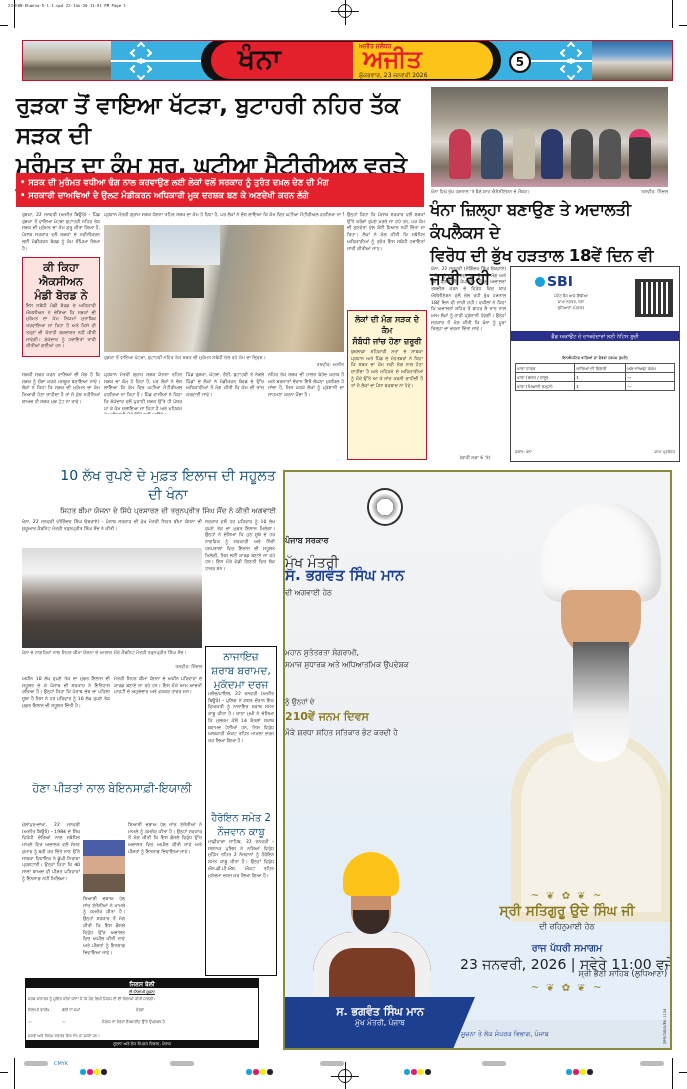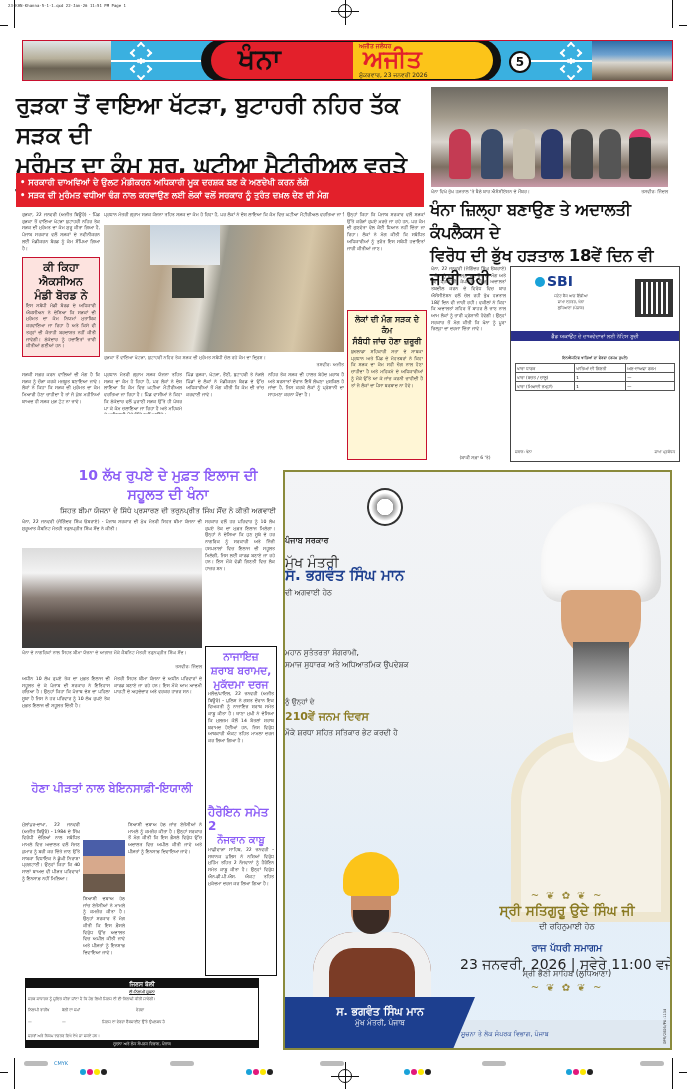--- a/index.html
+++ b/index.html
@@ -46,21 +46,21 @@
      background: linear-gradient(180deg,#dcdcdc 0%,#f3f3f3 25%,#8a7e76 50%,#4a3f3a 75%,#3a3a3a 100%); }
 
   .caption { font-size: 4.6px; color: #333; line-height: 6.5px; }
   .col-text { font-size: 4.6px; line-height: 6.7px; color: #222; text-align: justify; overflow: hidden; }
 
   .boxed { border: 1px solid #c8102e; background: #fde3df; padding: 3px; }
   .box-title { font-size: 13px; font-weight: bold; color: #111; text-align: center; line-height: 17px; }
   .box-yellow { border: 1px solid #c8102e; background: #fff6d6; padding: 3px; }
 
   .h2 { font-size: 17.5px; font-weight: bold; color: #111; line-height: 23px; letter-spacing: -0.3px; }
-  .h3 { font-size: 15px; font-weight: bold; color: #8b5cf6; line-height: 20px; }
+  .h3 { font-size: 15px; font-weight: normal; color: #0c4a6e; line-height: 20px; }
   .subhead { font-size: 8px; color: #222; }
 
   
   .sbi { left: 510px; top: 266px; width: 170px; height: 196px; border: 1px solid #444; background: #fff; }
   .sbi-logo { left: 24px; top: 6px; font-size: 14px; font-weight: bold; color: #1a3c8f; }
   .sbi-logo::before { content: ""; display: inline-block; width: 10px; height: 10px; border-radius: 50%; background: #19a2d9; margin-right: 2px; vertical-align: -1px; }
   .qr { right: 6px; top: 12px; width: 38px; height: 38px; background:
       repeating-linear-gradient(90deg,#111 0 3px,#fff 3px 5px), #111; opacity: .85; border: 3px solid #111; }
   .sbi-bar { left: 0; top: 64px; width: 168px; height: 10px; background: #2a2f8a; color: #fff; font-size: 5.2px; text-align: center; line-height: 10px; }
   .sbi-table { left: 4px; top: 96px; width: 160px; border-collapse: collapse; font-size: 4.2px; }
@@ -127,22 +127,22 @@
   <div class="abs mh-ajit">ਅਜੀਤ</div>
   <div class="abs mh-date">ਸ਼ੁੱਕਰਵਾਰ, 23 ਜਨਵਰੀ 2026</div>
   <div class="abs mh-page">5</div>
 </div>
 
 <div class="abs h-main">
   <div>ਰੁੜਕਾ ਤੋਂ ਵਾਇਆ ਖੱਟੜਾ, ਬੁਟਾਹਰੀ ਨਹਿਰ ਤੱਕ ਸੜਕ ਦੀ</div>
   <div>ਮੁਰੰਮਤ ਦਾ ਕੰਮ ਸ਼ੁਰੂ, ਘਟੀਆ ਮੈਟੀਰੀਅਲ ਵਰਤੇ ਜਾਣ ਦਾ ਖ਼ਦਸ਼ਾ</div>
 </div>
 <div class="abs redbar">
+  <div>• ਸੜਕ ਦੀ ਮੁਰੰਮਤ ਵਧੀਆ ਢੰਗ ਨਾਲ ਕਰਵਾਉਣ ਲਈ ਲੋਕਾਂ ਵਲੋਂ ਸਰਕਾਰ ਨੂੰ ਤੁਰੰਤ ਦਖ਼ਲ ਦੇਣ ਦੀ ਮੰਗ</div>
   <div>• ਸਰਕਾਰੀ ਦਾਅਵਿਆਂ ਦੇ ਉਲਟ ਮੰਡੀਕਰਨ ਅਧਿਕਾਰੀ ਮੂਕ ਦਰਸ਼ਕ ਬਣ ਕੇ ਅਣਦੇਖੀ ਕਰਨ ਲੱਗੇ</div>
-  <div>• ਸੜਕ ਦੀ ਮੁਰੰਮਤ ਵਧੀਆ ਢੰਗ ਨਾਲ ਕਰਵਾਉਣ ਲਈ ਲੋਕਾਂ ਵਲੋਂ ਸਰਕਾਰ ਨੂੰ ਤੁਰੰਤ ਦਖ਼ਲ ਦੇਣ ਦੀ ਮੰਗ</div>
 </div>
 
 <div class="abs col-text" style="left:22px;top:212px;width:78px;height:40px">ਰੁੜਕਾ, 22 ਜਨਵਰੀ (ਅਜੀਤ ਬਿਊਰੋ) - ਪਿੰਡ ਰੁੜਕਾ ਤੋਂ ਵਾਇਆ ਖੱਟੜਾ ਬੁਟਾਹਰੀ ਨਹਿਰ ਤੱਕ ਸੜਕ ਦੀ ਮੁਰੰਮਤ ਦਾ ਕੰਮ ਸ਼ੁਰੂ ਕੀਤਾ ਗਿਆ ਹੈ, ਪੰਜਾਬ ਸਰਕਾਰ ਵਲੋਂ ਸੜਕਾਂ ਦੇ ਨਵੀਨੀਕਰਨ ਲਈ ਮੰਡੀਕਰਨ ਬੋਰਡ ਨੂੰ ਕੰਮ ਸੌਂਪਿਆ ਗਿਆ ਹੈ।</div>
 <div class="abs col-text" style="left:104px;top:212px;width:240px;height:10px;white-space:nowrap">ਪ੍ਰਧਾਨ ਮੰਤਰੀ ਗ੍ਰਾਮ ਸੜਕ ਯੋਜਨਾ ਤਹਿਤ ਸੜਕ ਦਾ ਕੰਮ ਹੋ ਰਿਹਾ ਹੈ, ਪਰ ਲੋਕਾਂ ਨੇ ਦੋਸ਼ ਲਾਇਆ ਕਿ ਕੰਮ ਵਿਚ ਘਟੀਆ ਮੈਟੀਰੀਅਲ ਵਰਤਿਆ ਜਾ ਰਿਹਾ ਹੈ। ਪਿੰਡ ਵਾਸੀਆਂ ਨੇ ਕਿਹਾ ਕਿ ਠੇਕੇਦਾਰ ਵਲੋਂ ਪੁਰਾਣੀ ਸੜਕ ਉੱਤੇ ਹੀ ਪੱਥਰ ਪਾ ਕੇ ਕੰਮ ਚਲਾਇਆ ਜਾ ਰਿਹਾ ਹੈ ਅਤੇ ਮਹਿਕਮੇ ਦੇ ਅਧਿਕਾਰੀ ਮੌਕੇ ਉੱਤੇ ਨਹੀਂ ਆਉਂਦੇ।</div>
 
 <div class="abs boxed" style="left:22px;top:257px;width:78px;height:100px">
   <div class="box-title" style="font-size:11px;line-height:14px">ਕੀ ਕਿਹਾ ਐਕਸੀਅਨ</div>
   <div class="box-title" style="font-size:11px;line-height:14px">ਮੰਡੀ ਬੋਰਡ ਨੇ</div>
   <div class="col-text" style="height:62px">ਇਸ ਸਬੰਧੀ ਮੰਡੀ ਬੋਰਡ ਦੇ ਅਧਿਕਾਰੀ ਐਕਸੀਅਨ ਨੇ ਦੱਸਿਆ ਕਿ ਸੜਕਾਂ ਦੀ ਮੁਰੰਮਤ ਦਾ ਕੰਮ ਨਿਯਮਾਂ ਮੁਤਾਬਿਕ ਕਰਵਾਇਆ ਜਾ ਰਿਹਾ ਹੈ ਅਤੇ ਕਿਸੇ ਵੀ ਤਰ੍ਹਾਂ ਦੀ ਕੋਤਾਹੀ ਬਰਦਾਸ਼ਤ ਨਹੀਂ ਕੀਤੀ ਜਾਵੇਗੀ। ਠੇਕੇਦਾਰ ਨੂੰ ਹਦਾਇਤਾਂ ਜਾਰੀ ਕੀਤੀਆਂ ਗਈਆਂ ਹਨ।</div>
 </div>
@@ -224,21 +224,21 @@
 <div class="abs caption" style="left:150px;top:664px;width:52px;text-align:right">ਤਸਵੀਰ: ਜਿੰਦਲ</div>
 <div class="abs col-text" style="left:205px;top:519px;width:70px;height:128px">ਸਰਕਾਰ ਵਲੋਂ ਹਰ ਪਰਿਵਾਰ ਨੂੰ 10 ਲੱਖ ਰੁਪਏ ਤੱਕ ਦਾ ਮੁਫ਼ਤ ਇਲਾਜ ਮਿਲੇਗਾ। ਉਨ੍ਹਾਂ ਨੇ ਦੱਸਿਆ ਕਿ ਹੁਣ ਸੂਬੇ ਦੇ ਹਰ ਨਾਗਰਿਕ ਨੂੰ ਸਰਕਾਰੀ ਅਤੇ ਨਿੱਜੀ ਹਸਪਤਾਲਾਂ ਵਿਚ ਇਲਾਜ ਦੀ ਸਹੂਲਤ ਮਿਲੇਗੀ, ਜਿਸ ਲਈ ਕਾਰਡ ਬਣਾਏ ਜਾ ਰਹੇ ਹਨ। ਇਸ ਮੌਕੇ ਵੱਡੀ ਗਿਣਤੀ ਵਿਚ ਲੋਕ ਹਾਜ਼ਰ ਸਨ।</div>
 <div class="abs col-text" style="left:22px;top:676px;width:88px;height:56px">ਅਧੀਨ 10 ਲੱਖ ਰੁਪਏ ਤੱਕ ਦਾ ਮੁਫ਼ਤ ਇਲਾਜ ਦੀ ਸਹੂਲਤ ਦੇ ਕੇ ਪੰਜਾਬ ਦੀ ਸਰਕਾਰ ਨੇ ਇਤਿਹਾਸ ਰਚਿਆ ਹੈ। ਉਨ੍ਹਾਂ ਕਿਹਾ ਕਿ ਪੰਜਾਬ ਦੇਸ਼ ਦਾ ਪਹਿਲਾ ਸੂਬਾ ਹੈ ਜਿਸ ਨੇ ਹਰ ਪਰਿਵਾਰ ਨੂੰ 10 ਲੱਖ ਰੁਪਏ ਤੱਕ ਮੁਫ਼ਤ ਇਲਾਜ ਦੀ ਸਹੂਲਤ ਦਿੱਤੀ ਹੈ।</div>
 <div class="abs col-text" style="left:114px;top:676px;width:88px;height:56px">ਮੰਤਰੀ ਸਿਹਤ ਬੀਮਾ ਯੋਜਨਾ ਦੇ ਅਧੀਨ ਪਰਿਵਾਰਾਂ ਦੇ ਕਾਰਡ ਬਣਾਏ ਜਾ ਰਹੇ ਹਨ। ਇਸ ਮੌਕੇ ਆਮ ਆਦਮੀ ਪਾਰਟੀ ਦੇ ਅਹੁਦੇਦਾਰ ਅਤੇ ਵਰਕਰ ਹਾਜ਼ਰ ਸਨ।</div>
 
 <div class="abs" style="left:205px;top:646px;width:72px;height:330px;border:1px solid #111;padding:2px">
   <div class="h3" style="font-size:10.5px;line-height:14px;text-align:center">ਨਾਜਾਇਜ਼</div>
   <div class="h3" style="font-size:10.5px;line-height:14px;text-align:center">ਸ਼ਰਾਬ ਬਰਾਮਦ,</div>
   <div class="h3" style="font-size:10.5px;line-height:14px;text-align:center">ਮੁਕੱਦਮਾ ਦਰਜ</div>
   <div class="col-text" style="height:106px">ਮਲੌਦ/ਪਾਇਲ, 22 ਜਨਵਰੀ (ਅਜੀਤ ਬਿਊਰੋ) - ਪੁਲਿਸ ਨੇ ਗਸ਼ਤ ਦੌਰਾਨ ਇਕ ਵਿਅਕਤੀ ਨੂੰ ਨਾਜਾਇਜ਼ ਸ਼ਰਾਬ ਸਮੇਤ ਕਾਬੂ ਕੀਤਾ ਹੈ। ਥਾਣਾ ਮੁਖੀ ਨੇ ਦੱਸਿਆ ਕਿ ਮੁਲਜ਼ਮ ਕੋਲੋਂ 14 ਬੋਤਲਾਂ ਸ਼ਰਾਬ ਬਰਾਮਦ ਹੋਈਆਂ ਹਨ, ਜਿਸ ਵਿਰੁੱਧ ਆਬਕਾਰੀ ਐਕਟ ਤਹਿਤ ਮਾਮਲਾ ਦਰਜ ਕਰ ਲਿਆ ਗਿਆ ਹੈ।</div>
-  <div class="h3" style="font-size:12px;line-height:14px;margin-top:8px">ਹੈਰੋਇਨ ਸਮੇਤ 2</div>
+  <div class="h3" style="font-size:10px;line-height:14px;text-align:center;margin-top:14px">ਹੈਰੋਇਨ ਸਮੇਤ 2</div>
   <div class="h3" style="font-size:10px;line-height:14px;text-align:center">ਨੌਜਵਾਨ ਕਾਬੂ</div>
   <div class="col-text" style="height:120px">ਮਾਛੀਵਾੜਾ ਸਾਹਿਬ, 22 ਜਨਵਰੀ - ਸਥਾਨਕ ਪੁਲਿਸ ਨੇ ਨਸ਼ਿਆਂ ਵਿਰੁੱਧ ਮੁਹਿੰਮ ਤਹਿਤ 2 ਨੌਜਵਾਨਾਂ ਨੂੰ ਹੈਰੋਇਨ ਸਮੇਤ ਕਾਬੂ ਕੀਤਾ ਹੈ। ਉਨ੍ਹਾਂ ਵਿਰੁੱਧ ਐਨ.ਡੀ.ਪੀ.ਐਸ. ਐਕਟ ਤਹਿਤ ਮੁਕੱਦਮਾ ਦਰਜ ਕਰ ਲਿਆ ਗਿਆ ਹੈ।</div>
 </div>
 
 <div class="abs h3" style="left:22px;top:780px;width:180px;font-size:11.5px;line-height:16px;text-align:center">
   <div>ਹੋਣਾ ਪੀੜਤਾਂ ਨਾਲ ਬੇਇਨਸਾਫ਼ੀ-ਇਯਾਲੀ</div>
 </div>
 <div class="abs col-text" style="left:22px;top:822px;width:58px;height:150px">ਮੁੱਲਾਂਪੁਰ-ਦਾਖਾ, 22 ਜਨਵਰੀ (ਅਜੀਤ ਬਿਊਰੋ) - 1984 ਦੇ ਸਿੱਖ ਵਿਰੋਧੀ ਦੰਗਿਆਂ ਨਾਲ ਸਬੰਧਿਤ ਮਾਮਲੇ ਵਿਚ ਅਦਾਲਤ ਵਲੋਂ ਸੱਜਣ ਕੁਮਾਰ ਨੂੰ ਬਰੀ ਕਰ ਦਿੱਤੇ ਜਾਣ ਉੱਤੇ ਸਾਬਕਾ ਵਿਧਾਇਕ ਨੇ ਡੂੰਘੀ ਨਿਰਾਸ਼ਾ ਪ੍ਰਗਟਾਈ। ਉਨ੍ਹਾਂ ਕਿਹਾ ਕਿ 40 ਸਾਲਾਂ ਬਾਅਦ ਵੀ ਪੀੜਤ ਪਰਿਵਾਰਾਂ ਨੂੰ ਇਨਸਾਫ਼ ਨਹੀਂ ਮਿਲਿਆ।</div>
 <div class="abs" style="left:83px;top:840px;width:42px;height:52px;background:linear-gradient(180deg,#4a5ea8 0 30%,#d7a98c 30% 65%,#6c5a4b 65%)"></div>
 <div class="abs col-text" style="left:83px;top:896px;width:42px;height:76px">ਸਿਆਸੀ ਦਬਾਅ ਹੇਠ ਜਾਂਚ ਏਜੰਸੀਆਂ ਨੇ ਮਾਮਲੇ ਨੂੰ ਕਮਜ਼ੋਰ ਕੀਤਾ ਹੈ। ਉਨ੍ਹਾਂ ਸਰਕਾਰ ਤੋਂ ਮੰਗ ਕੀਤੀ ਕਿ ਇਸ ਫ਼ੈਸਲੇ ਵਿਰੁੱਧ ਉੱਚ ਅਦਾਲਤ ਵਿਚ ਅਪੀਲ ਕੀਤੀ ਜਾਵੇ ਅਤੇ ਪੀੜਤਾਂ ਨੂੰ ਇਨਸਾਫ਼ ਦਿਵਾਇਆ ਜਾਵੇ।</div>
@@ -282,21 +282,21 @@
     <div class="abs cm-face"></div>
     <div class="abs cm-beard"></div>
     <div class="abs cm-turban"></div>
   </div>
 
   <div class="abs" style="left:182px;top:418px;width:200px;text-align:center;color:#9a8a3a;font-size:10px;letter-spacing:2px">~ ❦ ✿ ❦ ~</div>
   <div class="abs ad-olive" style="left:182px;top:430px;width:200px;text-align:center;font-size:13.5px">ਸ੍ਰੀ ਸਤਿਗੁਰੂ ਉਦੇ ਸਿੰਘ ਜੀ</div>
   <div class="abs" style="left:182px;top:450px;width:200px;text-align:center;font-size:8px;color:#222">ਦੀ ਰਹਿਨੁਮਾਈ ਹੇਠ</div>
   <div class="abs ad-blue" style="left:182px;top:470px;width:200px;text-align:center;font-size:9.5px">ਰਾਜ ਪੱਧਰੀ ਸਮਾਗਮ</div>
   <div class="abs" style="left:172px;top:484px;width:220px;text-align:center;font-size:14px;color:#222">23 ਜਨਵਰੀ, 2026 |  ਸਵੇਰੇ 11:00 ਵਜੇ</div>
-  <div class="abs" style="left:182px;top:497px;width:200px;text-align:center;font-size:8px;color:#222">ਸ੍ਰੀ ਭੈਣੀ ਸਾਹਿਬ (ਲੁਧਿਆਣਾ)</div>
+  <div class="abs" style="left:182px;top:497px;width:200px;text-align:right;font-size:8px;color:#222">ਸ੍ਰੀ ਭੈਣੀ ਸਾਹਿਬ (ਲੁਧਿਆਣਾ)</div>
   <div class="abs" style="left:182px;top:510px;width:200px;text-align:center;color:#9a8a3a;font-size:10px;letter-spacing:2px">~ ❦ ✿ ❦ ~</div>
 
   <div class="abs dept-band"></div>
   <div class="abs" style="left:176px;top:558px;font-size:6.5px;color:#1d3f8f">ਸੂਚਨਾ ਤੇ ਲੋਕ ਸੰਪਰਕ ਵਿਭਾਗ, ਪੰਜਾਬ</div>
   <div class="abs cm-band">
     <div style="font-size:11px;font-weight:bold;margin-top:8px">ਸ. ਭਗਵੰਤ ਸਿੰਘ ਮਾਨ</div>
     <div style="font-size:7.5px">ਮੁੱਖ ਮੰਤਰੀ, ਪੰਜਾਬ</div>
   </div>
   <div class="abs ad-code">DPR/2026/PA-1134</div>
 </div>

